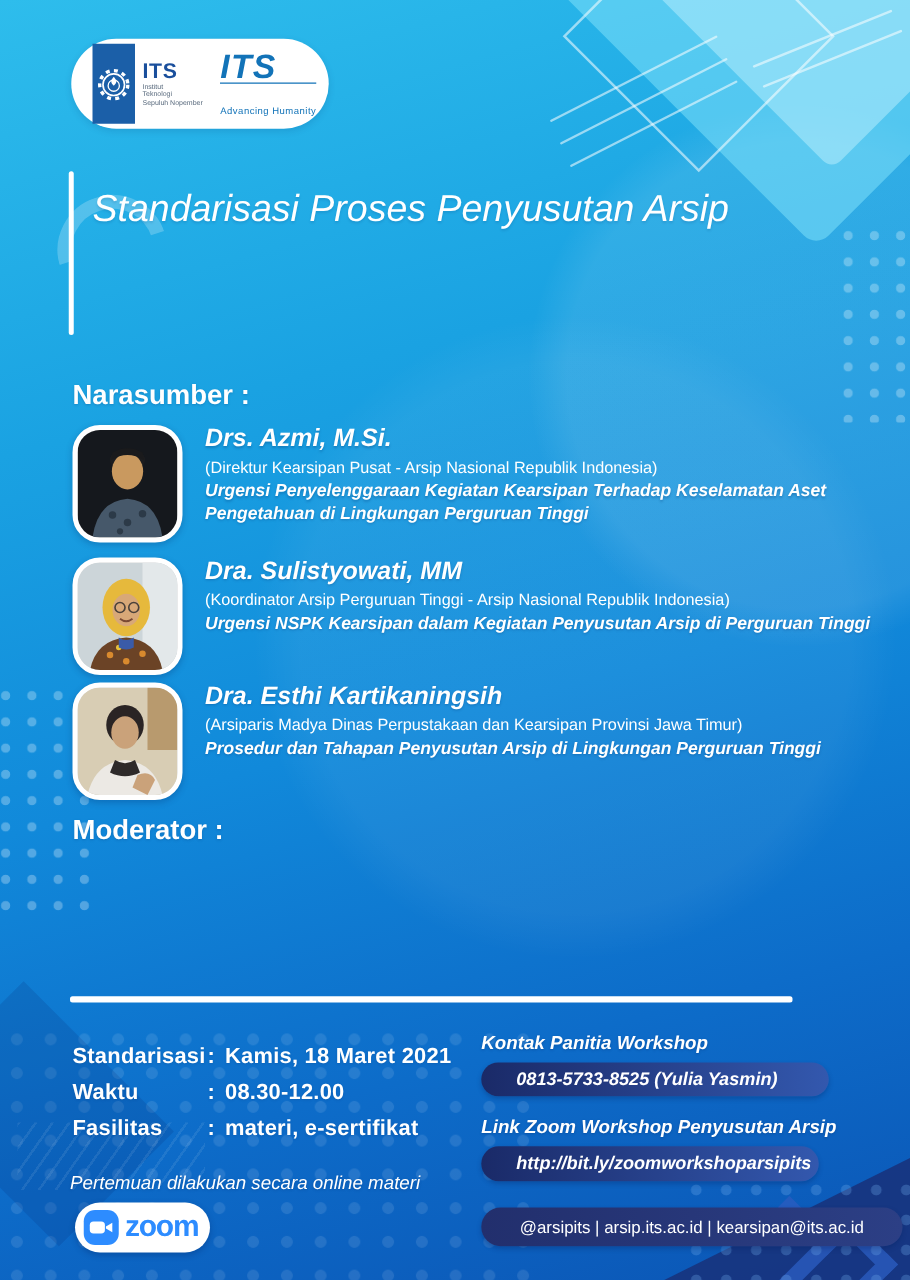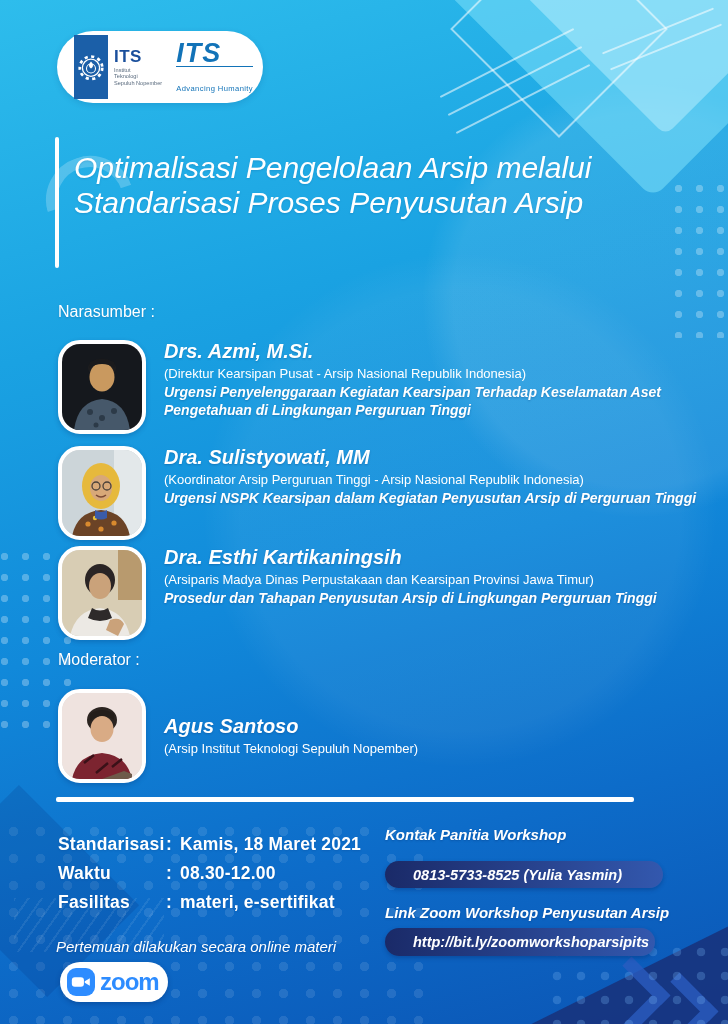--- a/index.html
+++ b/index.html
@@ -48,21 +48,21 @@
   .its2-acronym{color:#1273b8;font-weight:bold;font-size:27px;line-height:24px;letter-spacing:1px;font-style:italic;}
   .its2-tagline{color:#1273b8;font-size:7.6px;border-top:1.4px solid #1273b8;padding-top:17px;margin-top:1px;letter-spacing:.4px;}
   
   .title-bar{position:absolute;left:55px;top:137px;width:4px;height:131px;background:#fff;border-radius:2px;}
   .title-block{position:absolute;left:74px;top:142px;color:#fff;font-style:italic;}
   .title-main{font-size:41px;font-weight:bold;letter-spacing:-.5px;line-height:44px;
     text-shadow:0 2px 3px rgba(0,50,110,.18);}
   .subtitle{font-size:30px;font-weight:normal;line-height:35px;margin-top:8px;
     text-shadow:0 1px 2px rgba(0,50,110,.15);}
   
-  .section-label{position:absolute;left:58px;color:#fff;font-size:16px;font-weight:normal;
+  .section-label{position:absolute;left:58px;color:#fff;font-size:22px;font-weight:bold;
     text-shadow:0 1px 2px rgba(0,50,110,.25);}
   .row{position:absolute;left:58px;display:flex;}
   .photo{width:80px;height:86px;border-radius:22px;border:4px solid #fff;overflow:hidden;
     box-shadow:0 2px 5px rgba(0,40,100,.25);flex:none;background:#ddd;}
   .photo svg{display:block;}
   .row-text{margin-left:18px;color:#fff;max-width:545px;}
   .sp-name{font-size:20px;font-weight:bold;font-style:italic;line-height:23px;
     text-shadow:0 1px 2px rgba(0,50,110,.3);}
   .sp-affil{font-size:13px;line-height:16px;margin-top:3px;}
   .sp-topic{font-size:14px;font-weight:bold;font-style:italic;line-height:17.5px;margin-top:2px;
@@ -71,21 +71,21 @@
   .divider{position:absolute;left:56px;top:797px;width:578px;height:5px;background:#fff;border-radius:2px;}
   .details{position:absolute;left:58px;top:830px;color:#fff;font-size:17.5px;font-weight:bold;letter-spacing:.2px;}
   .detail-row{display:flex;line-height:29px;text-shadow:0 1px 2px rgba(0,50,110,.2);}
   .detail-label{width:108px;}
   .detail-sep{width:14px;}
   .contact{position:absolute;left:385px;top:826px;color:#fff;width:340px;}
   .c-heading{font-size:15px;font-weight:bold;font-style:italic;text-shadow:0 1px 2px rgba(0,40,100,.3);}
   .pill{border-radius:15px;color:#fff;font-size:14.5px;font-weight:bold;font-style:italic;
     display:flex;align-items:center;background:linear-gradient(90deg,#1a2a68,#3358ae);
     box-shadow:0 2px 4px rgba(0,30,90,.3);}
-  .pill-phone{margin-top:18px;width:250px;height:27px;padding-left:28px;}
+  .pill-phone{margin-top:7px;width:250px;height:27px;padding-left:28px;}
   .pill-link{margin-top:7px;width:242px;height:28px;padding-left:28px;}
   .c-heading2{margin-top:16px;}
   .pill-social{position:absolute;left:385px;top:966px;width:337px;height:31px;border-radius:16px;
     background:linear-gradient(90deg,#222f6d,#2c3f85);color:#fff;font-size:13.5px;font-style:normal;
     font-weight:normal;display:flex;align-items:center;justify-content:center;
     box-shadow:0 2px 4px rgba(0,30,90,.3);}
   .online-note{position:absolute;left:56px;top:938px;color:#fff;font-size:15px;font-style:italic;
     text-shadow:0 1px 2px rgba(0,40,100,.25);}
   .zoom-pill{position:absolute;left:60px;top:962px;width:108px;height:40px;background:#fff;
     border-radius:20px;display:flex;align-items:center;box-shadow:0 2px 5px rgba(0,30,90,.3);}
@@ -138,21 +138,20 @@
     </div>
     <div class="its2">
       <span class="its2-acronym">ITS</span>
       <span class="its2-tagline">Advancing Humanity</span>
     </div>
   </header>
 
   <div class="title-bar"></div>
   <div class="title-block">
     <div class="subtitle">
-      <span style="display:block;">Optimalisasi Pengelolaan Arsip melalui</span>
       <span style="display:block;">Standarisasi Proses Penyusutan Arsip</span>
     </div>
   </div>
 
   <div class="section-label" style="top:303px;">Narasumber :</div>
 
   <div class="row" style="top:340px;">
     <div class="photo">
       <svg width="80" height="86" viewBox="0 0 80 86">
         <rect width="80" height="86" fill="#15181d"></rect>
@@ -212,37 +211,20 @@
     </div>
     <div class="row-text">
       <div class="sp-name">Dra. Esthi Kartikaningsih</div>
       <div class="sp-affil">(Arsiparis Madya Dinas Perpustakaan dan Kearsipan Provinsi Jawa Timur)</div>
       <div class="sp-topic">Prosedur dan Tahapan Penyusutan Arsip di Lingkungan Perguruan Tinggi</div>
     </div>
   </div>
 
   <div class="section-label" style="top:651px;">Moderator :</div>
 
-  <div class="row" style="top:689px;">
-    <div class="photo">
-      <svg width="80" height="86" viewBox="0 0 80 86">
-        <rect width="80" height="86" fill="#efe3df"></rect>
-        <ellipse cx="40" cy="27" rx="15" ry="13" fill="#2b2420"></ellipse>
-        <ellipse cx="40" cy="36" rx="11.5" ry="13" fill="#d9ab85"></ellipse>
-        <path d="M28 28 q12 -10 24 -1 l0 -6 q-12 -8 -24 0 Z" fill="#241e1a"></path>
-        <path d="M10 86 Q15 62 40 60 Q65 62 70 86 Z" fill="#7c2430"></path>
-        <path d="M22 70 l10 -8 M34 80 l12 -10 M50 74 l10 -8" stroke="#3a1118" stroke-width="2.5" fill="none"></path>
-        <path d="M40 86 l22 -8 l8 3 l0 5 Z" fill="#6e5a4a"></path>
-      </svg>
-    </div>
-    <div class="row-text" style="margin-top:26px;">
-      <div class="sp-name">Agus Santoso</div>
-      <div class="sp-affil">(Arsip Institut Teknologi Sepuluh Nopember)</div>
-    </div>
-  </div>
 
   <div class="divider"></div>
 
   <div class="details">
     <div class="detail-row">
       <span class="detail-label">Standarisasi</span>
       <span class="detail-sep">:</span>
       <span class="detail-value">Kamis, 18 Maret 2021</span>
     </div>
     <div class="detail-row">
@@ -256,20 +238,21 @@
       <span class="detail-value">materi, e-sertifikat</span>
     </div>
   </div>
 
   <div class="contact">
     <div class="c-heading">Kontak Panitia Workshop</div>
     <div class="pill pill-phone">0813-5733-8525 (Yulia Yasmin)</div>
     <div class="c-heading c-heading2">Link Zoom Workshop Penyusutan Arsip</div>
     <div class="pill pill-link">http://bit.ly/zoomworkshoparsipits</div>
   </div>
+  <div class="pill-social">@arsipits | arsip.its.ac.id | kearsipan@its.ac.id</div>
 
   <div class="online-note">Pertemuan dilakukan secara online materi</div>
   <div class="zoom-pill">
     <span class="zoom-cam">
       <svg width="20" height="14" viewBox="0 0 24 16">
         <rect x="1" y="2.2" width="14.5" height="11.6" rx="3.6" fill="#ffffff"></rect>
         <path d="M16.5 7 L22.6 3.4 v9.2 L16.5 9 Z" fill="#ffffff"></path>
       </svg>
     </span>
     <span class="zoom-word">zoom</span>

